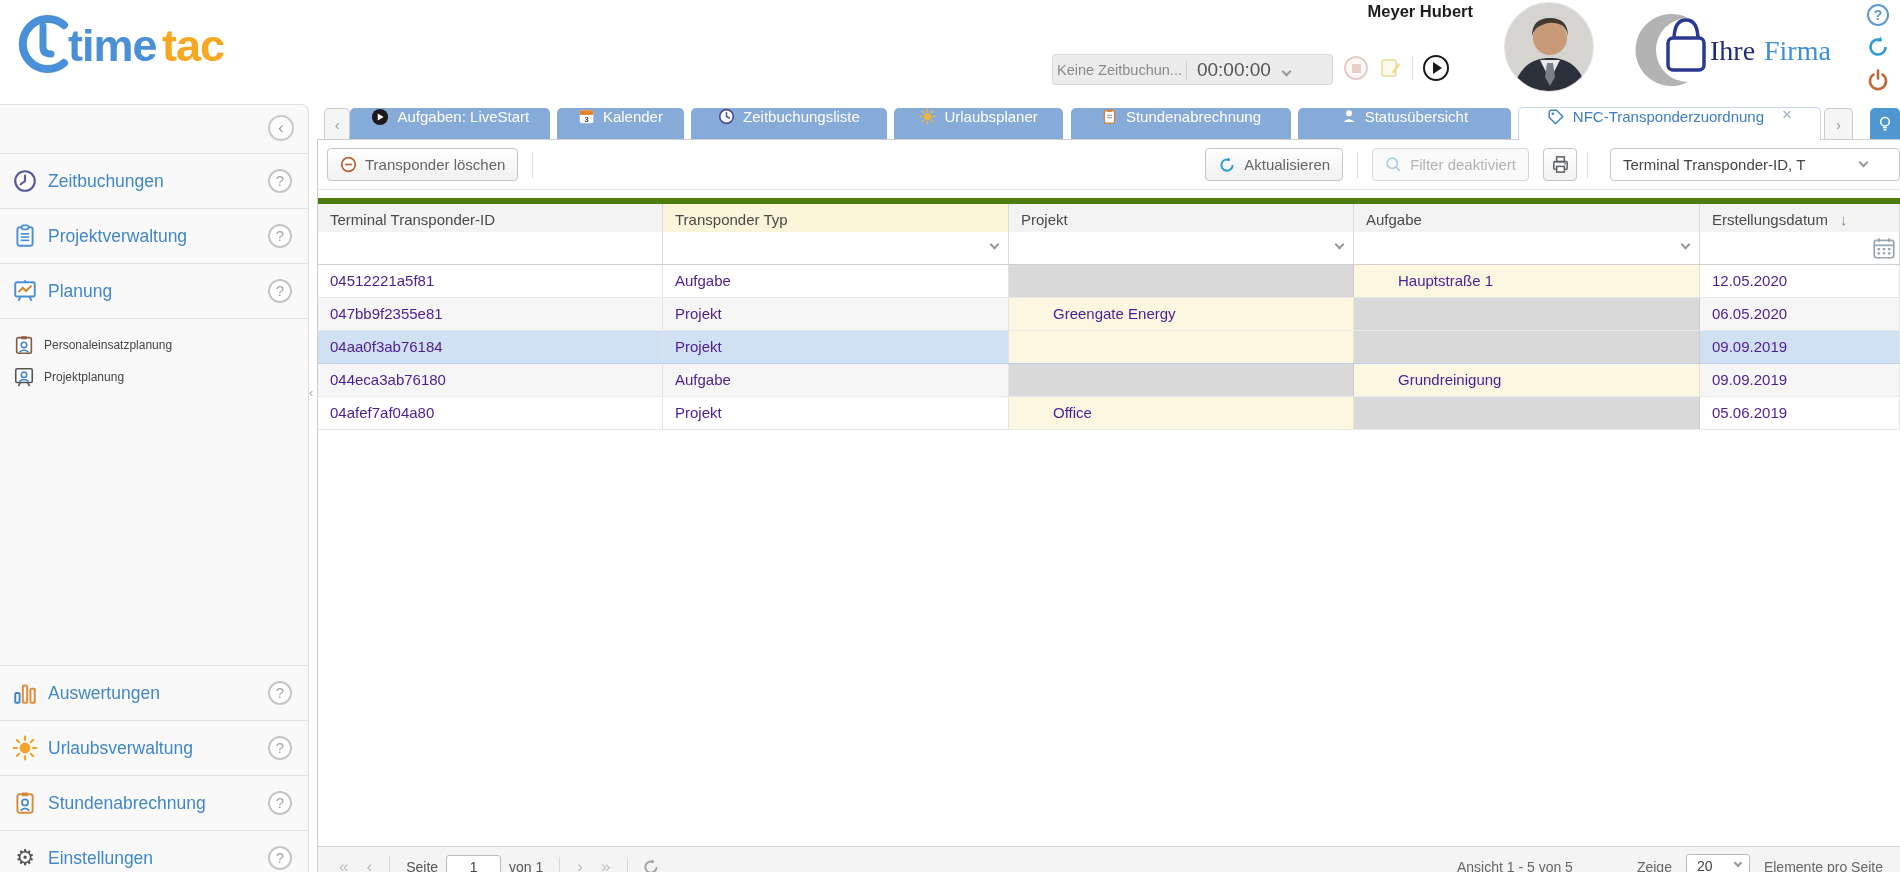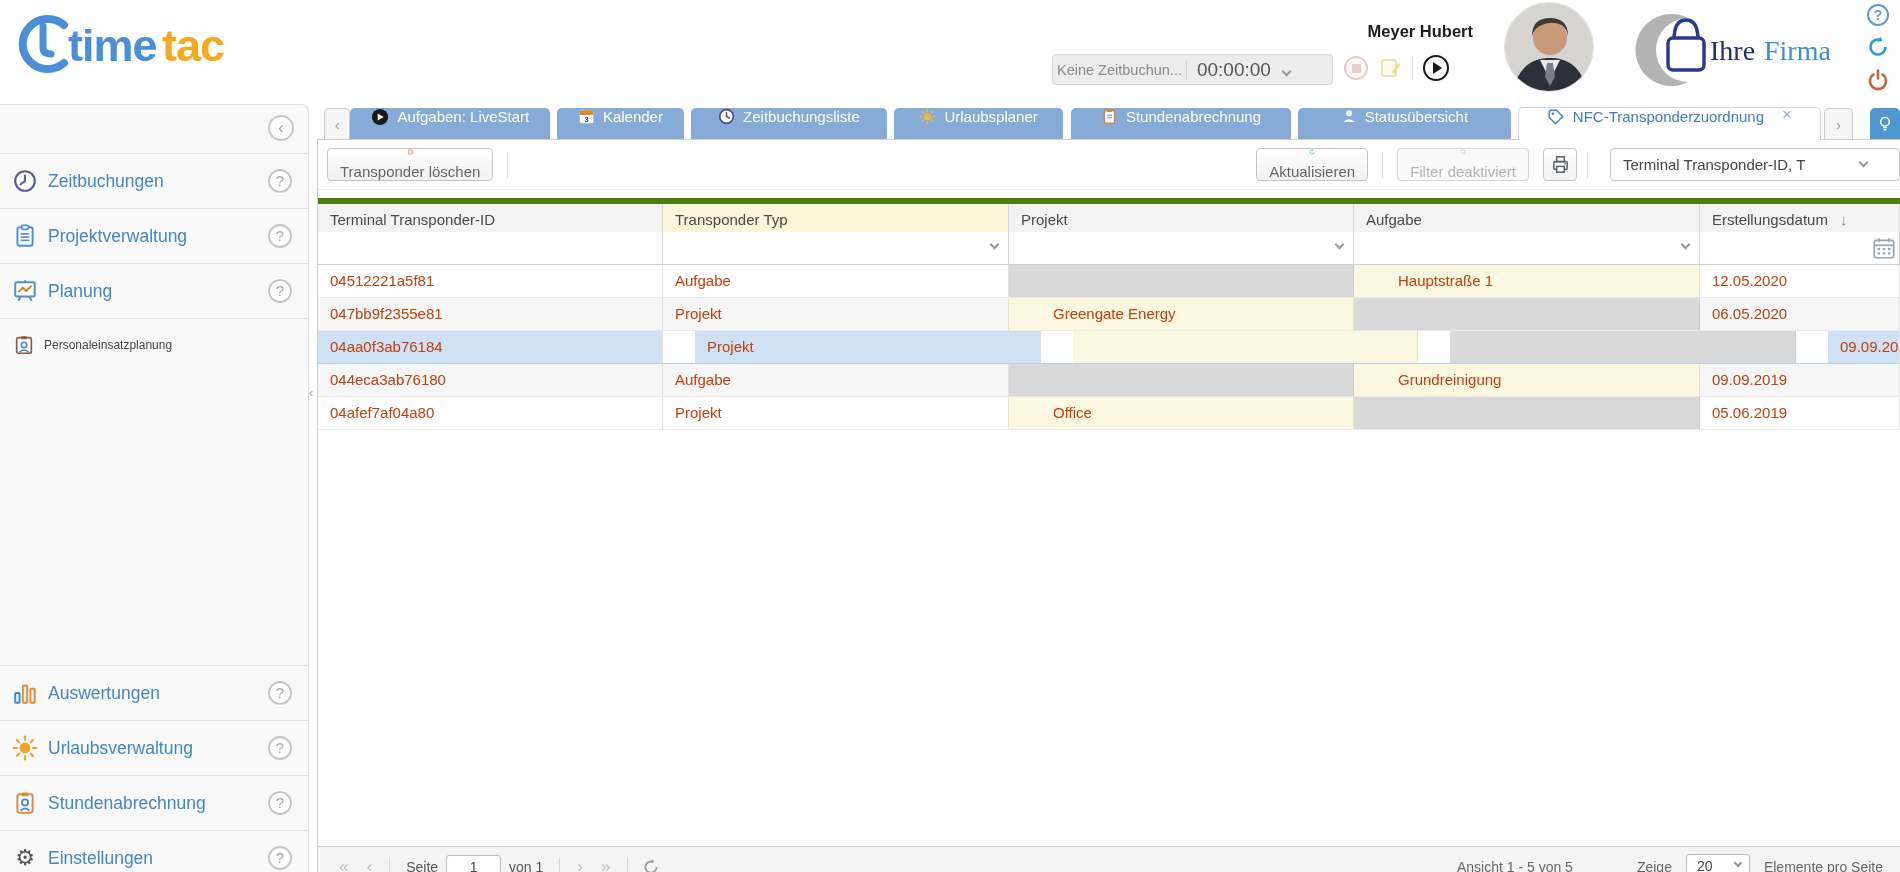--- a/index.html
+++ b/index.html
@@ -3,21 +3,21 @@
 <meta charset="utf-8">
 <style>
   * { margin:0; padding:0; box-sizing:border-box; }
   html,body { width:1900px; height:872px; overflow:hidden; background:#fff;
               font-family:"Liberation Sans", sans-serif; }
   #app { position:relative; width:1900px; height:872px; background:#fff; overflow:hidden; }
 
   
   .top-header { position:absolute; left:0; top:0; width:1900px; height:104px; background:#fff; }
   .logo { position:absolute; left:10px; top:4px; }
-  .user-name { position:absolute; right:427px; top:22px; font-size:16.5px; font-weight:bold; color:#1d1d1d; }
+  .user-name { position:absolute; right:427px; top:2px; font-size:16.5px; font-weight:bold; color:#1d1d1d; }
   .tracker { position:absolute; left:1052px; top:54px; height:31px; display:flex; align-items:center;
              background:#ececec; border:1px solid #d6d6d6; border-radius:4px; width:281px; }
   .tracker .status { color:#8a8a8a; font-size:14.5px; padding:0 4px; white-space:nowrap; overflow:hidden; }
   .tracker .tdiv { width:1px; height:20px; background:#d2d2d2; }
   .tracker .timer { color:#555; font-size:19px; padding:0 10px; }
   .chev { display:inline-block; width:7px; height:7px; border-right:2px solid #999; border-bottom:2px solid #999;
           transform:rotate(45deg); margin-top:-4px; }
   .tracker .chevbox { padding:0 10px 0 2px; }
   .tr-icons { position:absolute; left:1344px; top:55px; display:flex; align-items:center; gap:10px; }
   .stop-btn { width:24px; height:24px; border:2px solid #e7cdc9; border-radius:50%; background:#fdf7f6;
@@ -72,21 +72,21 @@
                display:flex; align-items:center; justify-content:center; }
 
   
   .panel { position:absolute; left:0; top:35px; width:1583px; height:733px; background:#fff;
            border-top:1px solid #cfcfcf; border-left:1px solid #cfcfcf; }
 
   .toolbar { position:absolute; left:0; top:0; right:0; height:50px; display:flex; align-items:center;
              padding:0 0 0 9px; border-bottom:1px solid #e8e8e8; }
   .btn { height:33px; display:flex; align-items:center; gap:8px; padding:0 12px;
          background:linear-gradient(#fefefe,#f1f1f1); border:1px solid #c6c6c6; border-radius:4px;
-         color:#666; font-size:15px; white-space:nowrap;flex-direction:column; }
+         color:#666; font-size:15px; white-space:nowrap; }
   .btn.disabled { background:#fafafa; border-color:#d8d8d8; color:#b3b3b3; }
   .tb-div { width:1px; height:26px; background:#ddd; margin:0 14px; }
   .spacer { flex:1; }
   .icon-btn { width:34px; height:33px; display:flex; align-items:center; justify-content:center;
               background:linear-gradient(#fefefe,#f1f1f1); border:1px solid #c6c6c6; border-radius:4px; }
   .col-select { position:relative; width:290px; height:33px; background:#fff; border:1px solid #c6c6c6;
                 border-radius:4px; font-size:15px; color:#444; line-height:31px; padding-left:12px;
                 margin-left:12px; white-space:nowrap; overflow:hidden; }
   .col-select .chev { position:absolute; right:32px; top:14px; }
 
@@ -103,25 +103,25 @@
              border-bottom:1px solid #d0d0d0; }
   .fcell { position:relative; border-right:1px solid #d9d9d9; }
   .fcell input { width:100%; height:100%; border:none; outline:none; background:transparent; padding:0 26px 0 10px;
                  font-size:14px; font-family:"Liberation Sans",sans-serif; }
   .fcell .chev { position:absolute; right:10px; top:13px; }
   .fcell .cal { position:absolute; right:2px; top:3px; }
 
   .gbody { position:absolute; left:0; top:125px; width:1582px; }
   .grow { display:flex; height:33px; border-bottom:1px solid #e9e9e9; }
   .grow:nth-child(even) .cell.state-normal { background:#f6f6f6; }
-  .cell { border-right:1px solid #e3e3e3; padding:0 12px; line-height:32px; font-size:15px; color:#c2410c;
+  .cell { border-right:1px solid #e3e3e3; padding:0 12px; line-height:32px; font-size:15px; color:#4c1d95;
           white-space:nowrap; overflow:hidden; }
   .cell.state-editable { background:#fcf7e1; border-right-color:#e9e2c6;padding-left:44px; }
   .cell.state-disabled { background:#d9d9d9; border-right-color:#cccccc; }
-  .grow.selected { border-bottom-color:#b9d2ea;gap:32px; }
+  .grow.selected { border-bottom-color:#b9d2ea; }
   .grow.selected .cell.state-normal { background:#cfe1f3; }
 
   
   .pager { position:absolute; left:0; top:706px; width:1583px; height:40px; background:#f4f4f4;
            border-top:1px solid #d2d2d2; display:flex; align-items:center; padding:0 12px; font-size:14px;
            color:#555; }
   .pg-ic { color:#bdbdbd; font-size:17px; padding:0 9px; }
   .pg-div { width:1px; height:20px; background:#d8d8d8; margin:0 8px; }
   .pg-label { padding:0 8px; color:#555; }
   .page-input { width:55px; height:24px; border:1px solid #bbb; border-radius:3px; text-align:center;
@@ -247,20 +247,32 @@
         <div class="sub-item">
           <span class="nicon">
             <svg width="22" height="22" viewBox="0 0 24 24">
                 <rect x="4" y="4" width="16" height="17" rx="2" fill="#fff" stroke="#8a5a42" stroke-width="1.8"></rect>
                 <rect x="9" y="2.4" width="6" height="3.4" rx="1" fill="#8a5a42"></rect>
                 <circle cx="12" cy="12" r="3" fill="none" stroke="#4186c6" stroke-width="1.7"></circle>
                 <path d="M7,20 Q12,15 17,20" fill="none" stroke="#4186c6" stroke-width="1.7"></path>
               </svg>
           </span>
           <span class="nlabel">Personaleinsatzplanung</span>
+        </div>
+        <div class="sub-item">
+          <span class="nicon">
+            <svg width="22" height="22" viewBox="0 0 24 24">
+                <rect x="3" y="3" width="18" height="15" rx="1.5" fill="#fff" stroke="#555" stroke-width="1.7"></rect>
+                <circle cx="12" cy="9.5" r="3" fill="none" stroke="#4186c6" stroke-width="1.7"></circle>
+                <path d="M7,17 Q12,12.5 17,17" fill="none" stroke="#4186c6" stroke-width="1.7"></path>
+                <line x1="8" y1="18" x2="6" y2="22" stroke="#555" stroke-width="1.7"></line>
+                <line x1="16" y1="18" x2="18" y2="22" stroke="#555" stroke-width="1.7"></line>
+              </svg>
+          </span>
+          <span class="nlabel">Projektplanung</span>
         </div>
       </div>
     </div>
 
     <div class="nav-bottom">
       <div class="nav-item">
         <span class="nicon">
           <svg width="26" height="26" viewBox="0 0 24 24">
               <rect x="3" y="12" width="4" height="9" rx="1" fill="none" stroke="#4186c6" stroke-width="1.8"></rect>
               <rect x="10" y="5" width="4" height="16" rx="1" fill="none" stroke="#e08a3c" stroke-width="1.8"></rect>

